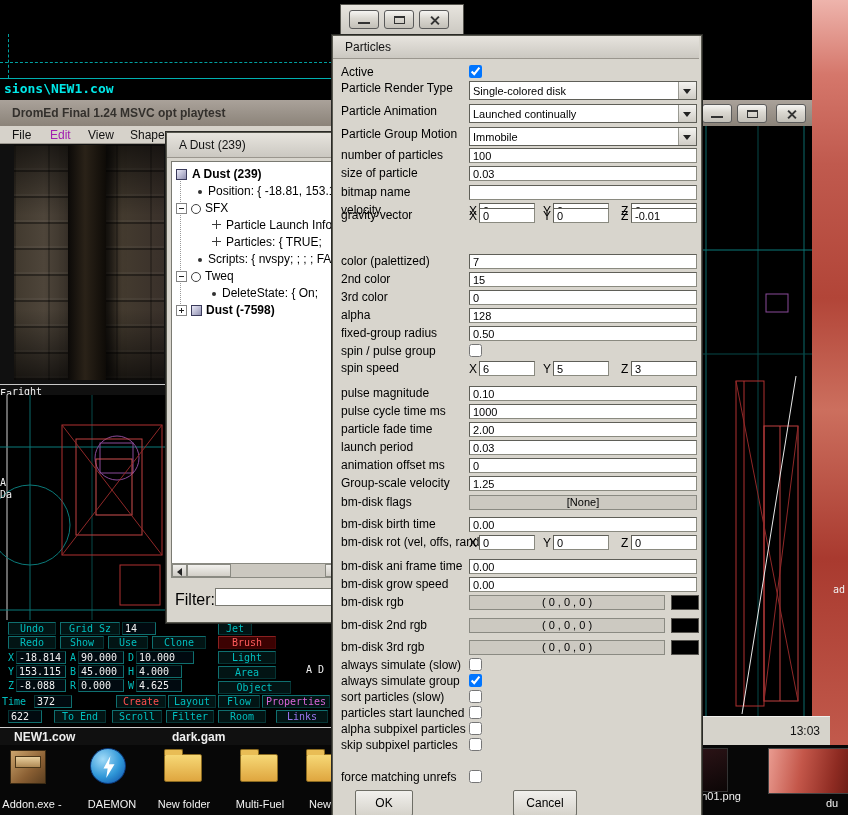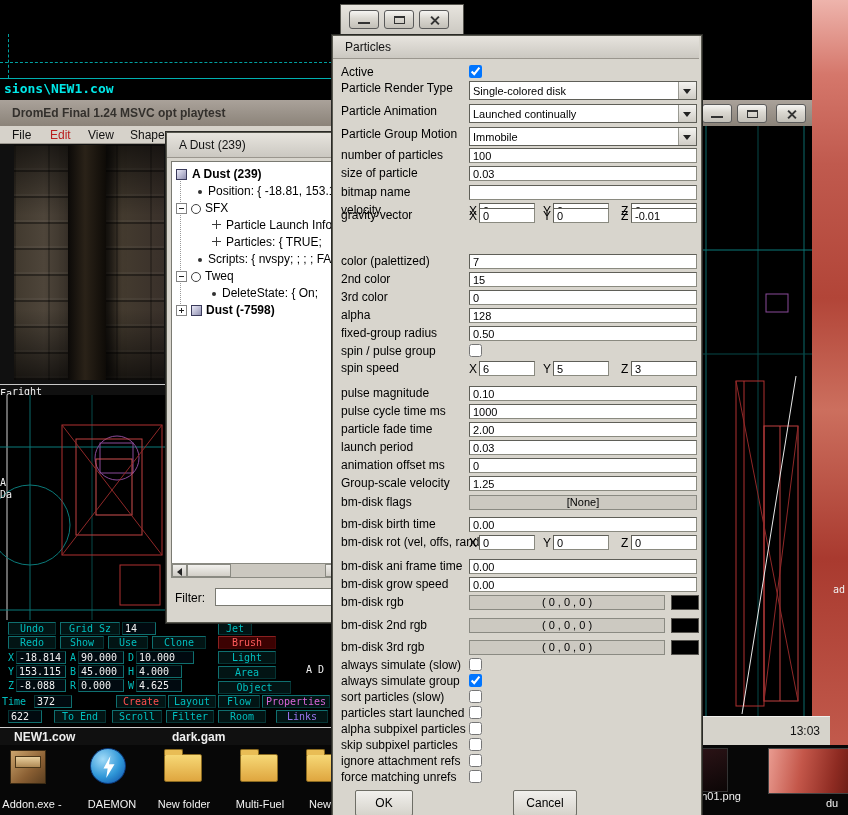--- a/index.html
+++ b/index.html
@@ -130,21 +130,21 @@
   <span class="wb wb-max" style="left:43px;top:5px"></span>
   <span class="wb wb-close" style="left:78px;top:5px"></span>
 </div>
 
 <div class="abs" style="left:0;top:100px;width:332px;height:645px;background:#101010;z-index:1">
   <div class="abs dromed-title" style="left:0;top:0;width:332px;height:26px">
     <span class="abs" style="left:12px;top:6px;font-size:12px;font-weight:bold;color:#33302c;white-space:nowrap">DromEd Final 1.24 MSVC opt playtest</span>
   </div>
   <div class="abs" style="left:0;top:26px;width:332px;height:17px;background:#d6d2ca;border-bottom:1px solid #9a968e">
     <span class="abs" style="left:12px;top:2px;font-size:12px;color:#111">File</span>
-    <span class="abs" style="left:50px;top:2px;font-size:12px;color:#b91c1c">Edit</span>
+    <span class="abs" style="left:50px;top:2px;font-size:12px;color:#a21caf">Edit</span>
     <span class="abs" style="left:88px;top:2px;font-size:12px;color:#111">View</span>
     <span class="abs" style="left:130px;top:2px;font-size:12px;color:#111">Shape</span>
   </div>
 
   <div class="viewport3d">
     <div class="pillar"></div>
   </div>
 
   <div class="abs" style="left:0;top:284px;width:166px;height:1px;background:#c8c8c8"></div>
   <span class="frag" style="left:12px;top:286px">right</span>
@@ -275,21 +275,21 @@
       <span class="tlbl bold" style="left:34px">Dust (-7598)</span>
     </div>
   </div>
 
   <div class="hscroll" style="left:4px;top:430px;width:170px">
     <span class="sb-btn sb-left"></span>
     <span class="sb-thumb"></span>
     <span class="sb-btn sb-right"></span>
   </div>
 
-  <span class="abs" style="left:8px;top:458px;font-size:12px;color:#000">Filter:</span>
+  <span class="abs" style="left:8px;top:458px;font-size:16px;color:#000">Filter:</span>
   <input class="abs" style="left: 48px; top: 455px; width: 122px; height: 18px; box-sizing: border-box; background: rgb(255, 255, 255); border: 1px solid rgb(122, 122, 114); font: 11px &quot;Liberation Sans&quot;, sans-serif; padding: 0px 3px;" value="">
 </div>
 
 <div class="abs" style="left:700px;top:100px;width:112px;height:644px;z-index:2">
   <div class="abs dromed-title" style="left:0;top:0;width:112px;height:26px">
     <span class="wb wb-min" style="left:2px;top:4px"></span>
     <span class="wb wb-max" style="left:37px;top:4px"></span>
     <span class="wb wb-close" style="left:76px;top:4px"></span>
   </div>
   <svg width="112" height="590" viewBox="0 0 112 590" style="position:absolute;left:0;top:26px;background:#000">
@@ -527,24 +527,20 @@
     <input type="checkbox" class="cbx" style="">
   </div>
   <div class="prow" style="top:686px">
     <span class="plabel">alpha subpixel particles</span>
     <input type="checkbox" class="cbx" style="">
   </div>
   <div class="prow" style="top:702px">
     <span class="plabel">skip subpixel particles</span>
     <input type="checkbox" class="cbx" style="">
   </div>
-  <div class="prow" style="top:718px">
-    <span class="plabel">ignore attachment refs</span>
-    <input type="checkbox" class="cbx" style="">
-  </div>
   <div class="prow" style="top:734px">
     <span class="plabel">force matching unrefs</span>
     <input type="checkbox" class="cbx" style="">
   </div>
 
   <span class="dbtn" style="left:22px;top:754px;width:58px">OK</span>
   <span class="dbtn" style="left:180px;top:754px;width:64px">Cancel</span>
 </div>
 
 </body></html>

